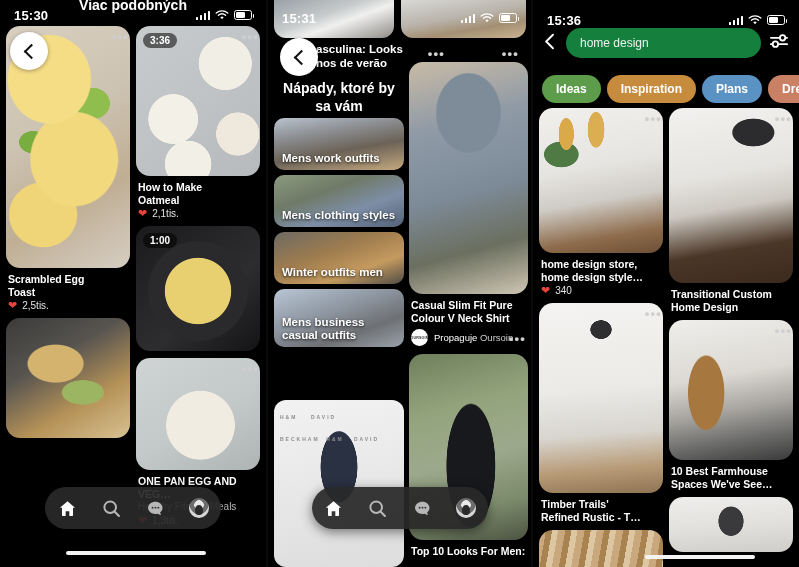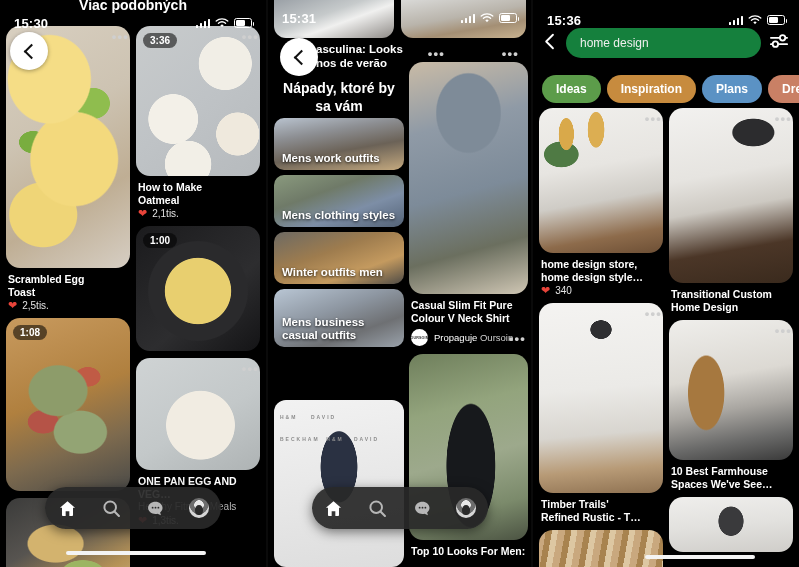--- a/index.html
+++ b/index.html
@@ -113,21 +113,21 @@
 </style>
 </head>
 <body>
 
 <div class="stage">
 
   <div class="panel p-left">
 
     <div class="page-title">Viac podobných</div>
 
-    <div class="statusbar" style="top:12px">
+    <div class="statusbar" style="top:4px">
       <span>15:30</span>
       <span class="sb-right">
         <span class="bars">
             <i></i>
             <i></i>
             <i></i>
             <i></i>
           </span>
         <svg width="14" height="11" viewBox="0 0 16 12">
           <path d="M8 10.3l1.9-2.2a2.8 2.8 0 0 0-3.8 0L8 10.3z" fill="#fff"></path>
@@ -161,31 +161,20 @@
           <div class="meta">
             <div class="ttl">Scrambled Egg Toast</div>
             <span class="dots t">•••</span>
             <div class="likes">
               <span class="heart">❤</span>
               <span>2,5tis.</span>
             </div>
           </div>
         </div>
 
-        <div class="pin">
-          <div class="img" style="height:173px">
-            <div class="ph" style="background:
-              radial-gradient(ellipse 42% 26% at 42% 42%, #8d9c6a 0 55%, transparent 58%),
-              radial-gradient(ellipse 38% 22% at 60% 66%, #93a474 0 55%, transparent 58%),
-              radial-gradient(ellipse 22% 12% at 30% 60%, #b55347 0 55%, transparent 58%),
-              radial-gradient(ellipse 18% 10% at 66% 34%, #c05b45 0 55%, transparent 58%),
-              linear-gradient(160deg,#c89a5e 0%,#b0803f 45%,#7d6a4e 72%,#4a4a48 100%)"></div>
-            <div class="badge">1:08</div>
-          </div>
-        </div>
 
         <div class="pin">
           <div class="img" style="height:120px">
             <div class="ph" style="background:
               radial-gradient(ellipse 40% 28% at 40% 38%, #d3b36e 0 55%, transparent 58%),
               radial-gradient(ellipse 30% 18% at 62% 62%, #9cb562 0 55%, transparent 58%),
               linear-gradient(150deg,#3b3b3a 0%,#575450 35%,#b59257 68%,#d8c192 100%)"></div>
           </div>
 
         </div>

